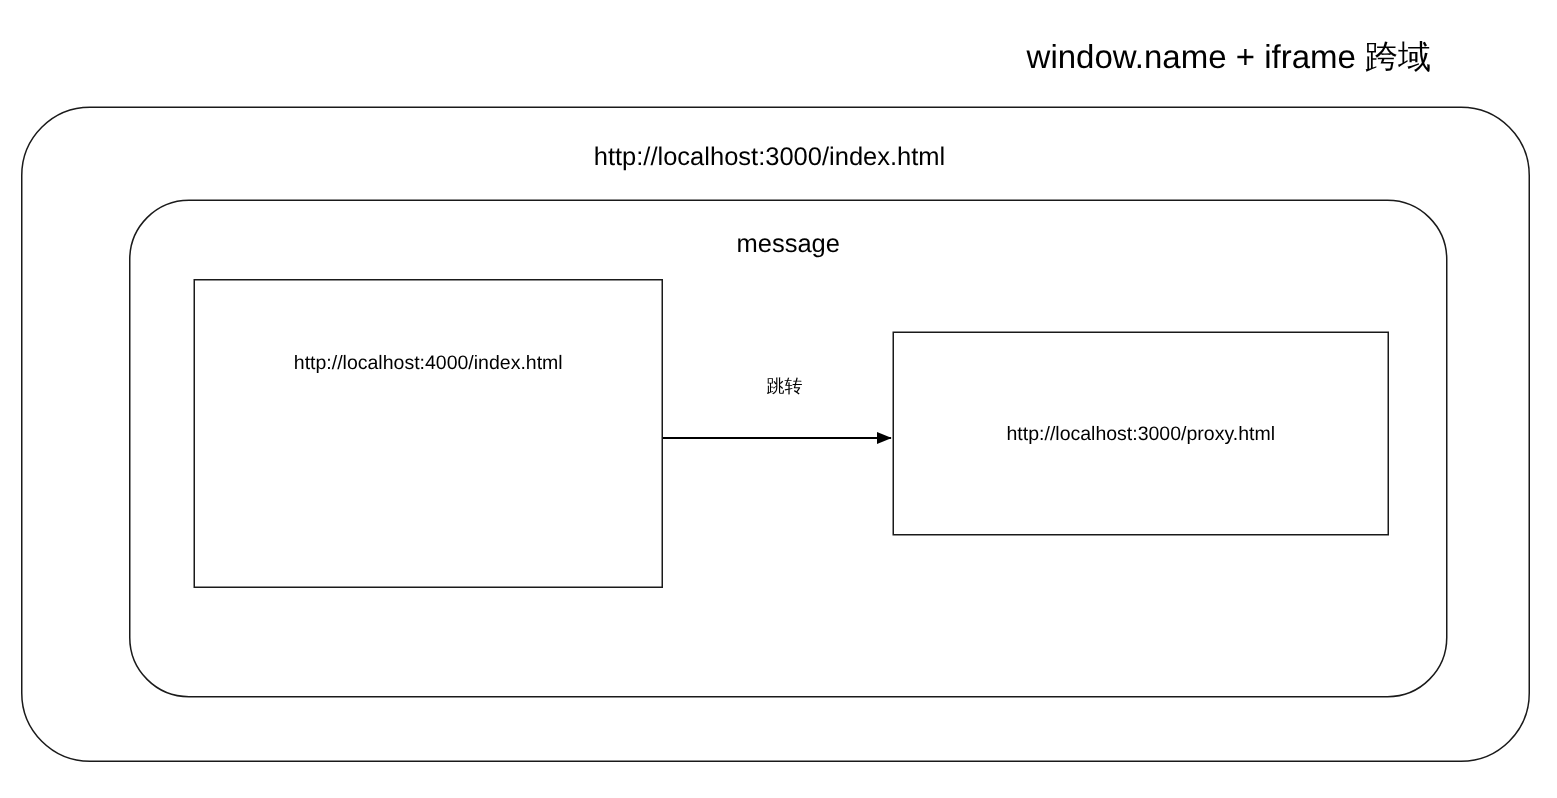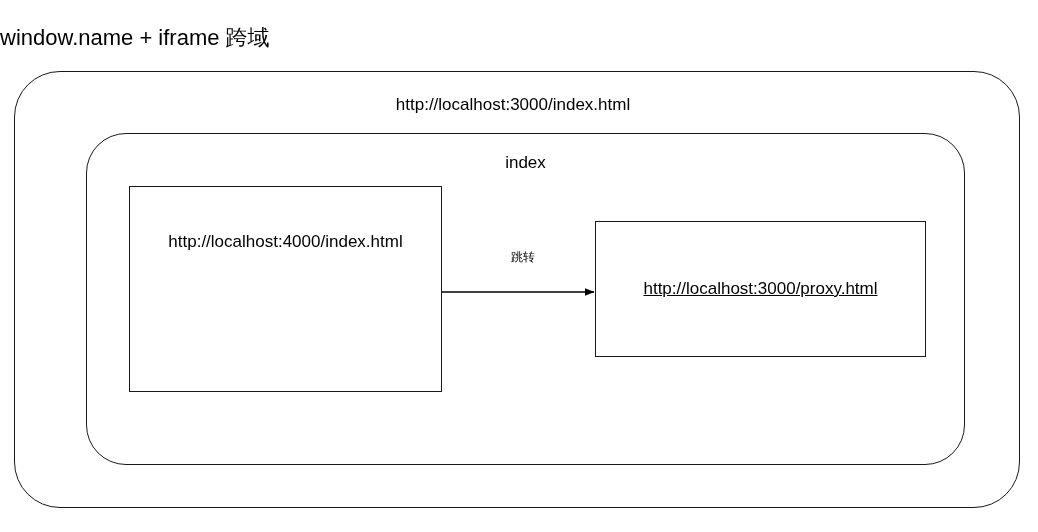--- a/index.html
+++ b/index.html
@@ -16,21 +16,21 @@
     width: 1038px;
     height: 532px;
     background: #ffffff;
     overflow: hidden;
   }
   .diagram-title {
     position: absolute;
     left: 0;
     top: 24px;
     width: 954px;
-    text-align: left;
+    text-align: right;
     font-size: 22px;
     line-height: 28px;
     color: #000000;
     white-space: nowrap;
   }
   .outer-frame {
     position: absolute;
     left: 14px;
     top: 71px;
     width: 1006px;
@@ -87,21 +87,21 @@
     left: 595px;
     top: 221px;
     width: 331px;
     height: 136px;
   }
   .box-text {
     position: absolute;
     left: 0;
     width: 100%;
     text-align: center;
-    font-size: 17px;
+    font-size: 13px;
     line-height: 22px;
     white-space: nowrap;
   }
   .source-url {
     top: 231px;
   }
   .source-code {
     top: 301px;
   }
   .proxy-url {
@@ -132,30 +132,30 @@
 <div id="canvas">
 
   <div class="diagram-title">window.name + iframe 跨域</div>
 
   <div class="outer-frame"></div>
 
   <div class="outer-frame-label">http://localhost:3000/index.html</div>
 
   <div class="iframe-frame"></div>
 
-  <div class="iframe-label">index</div>
+  <div class="iframe-label">message</div>
 
   <div class="box source-box"></div>
 
   <div class="box-text source-url" style="left:129px; width:313px;">http://localhost:4000/index.html</div>
 
 
   <div class="box proxy-box"></div>
 
-  <div class="box-text proxy-url" style="left:595px; width:331px;text-decoration:underline;">http://localhost:3000/proxy.html</div>
+  <div class="box-text proxy-url" style="left:595px; width:331px;">http://localhost:3000/proxy.html</div>
 
   <svg class="arrow-layer" viewBox="0 0 1038 532">
     <defs>
       <marker id="arrowhead" markerWidth="10" markerHeight="8" refX="9.5" refY="4" orient="auto" markerUnits="userSpaceOnUse">
         <path d="M0,0 L10,4 L0,8 Z" fill="#000000"></path>
       </marker>
     </defs>
     <line x1="442" y1="292" x2="594" y2="292" stroke="#000000" stroke-width="1.4" marker-end="url(#arrowhead)"></line>
   </svg>
 

